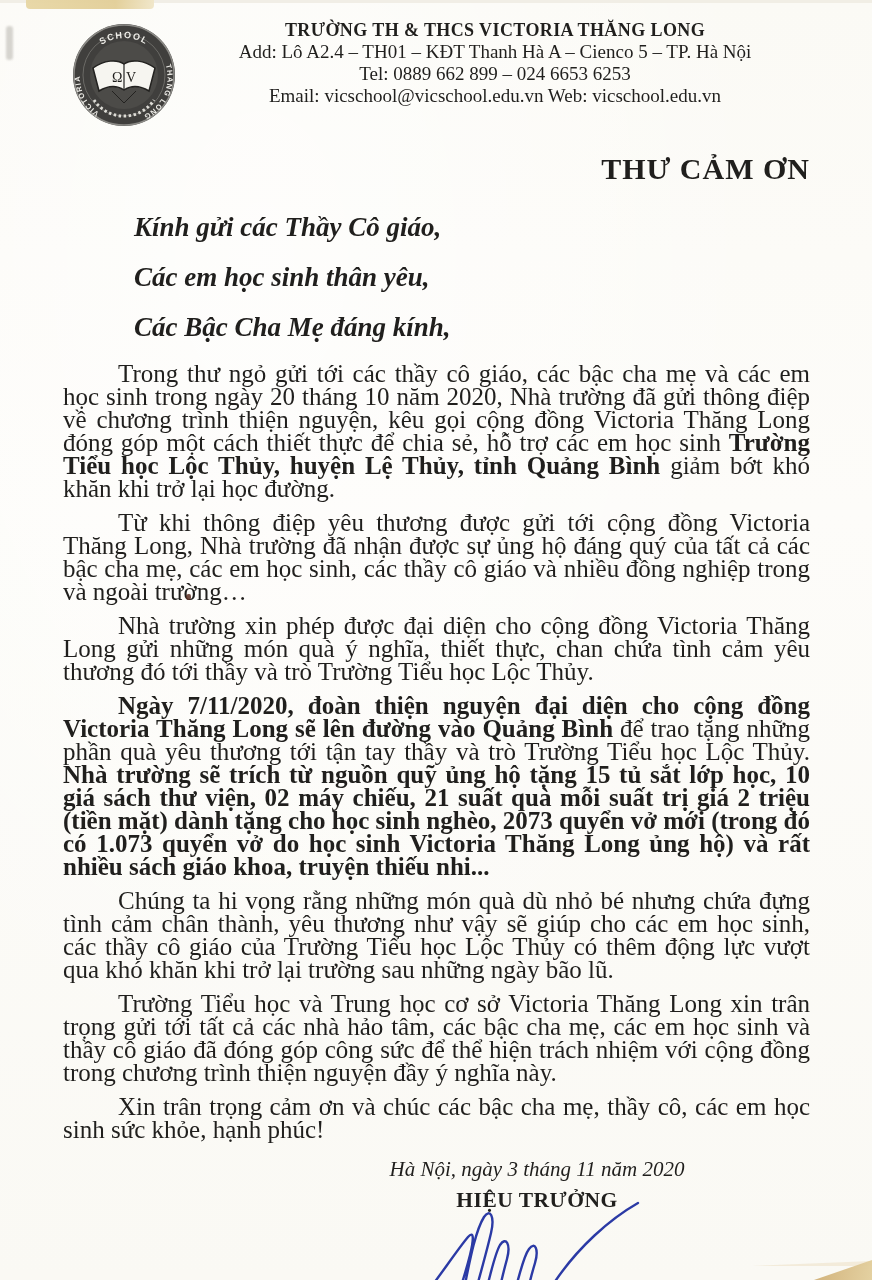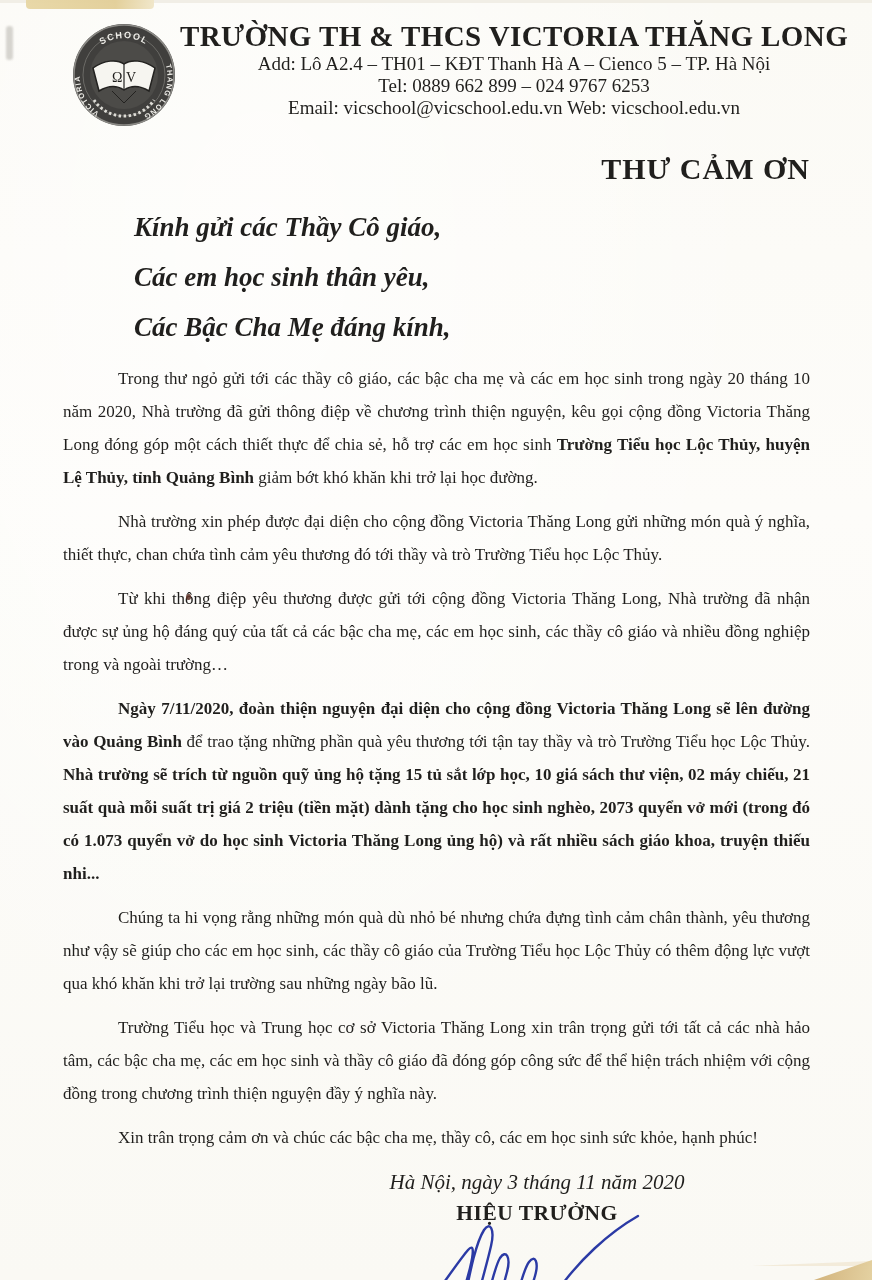--- a/index.html
+++ b/index.html
@@ -29,32 +29,32 @@
     background: linear-gradient(100deg, #cfae74, #e3cf9d);
     clip-path: polygon(100% 0, 100% 100%, 0 100%); opacity:.95; }
   .corner-wedge2 { right: 0; bottom: 14px; width: 120px; height: 5px;
     background: #efe6cf; clip-path: polygon(100% 0, 100% 100%, 0 100%); opacity:.7; }
   .ink-speck { left: 186px; top: 594px; width: 5px; height: 6px; background: #5a2e22; border-radius: 60% 40% 50% 50%; opacity:.85; }
 
   
   .header { display: flex; align-items: flex-start; margin-left: 5px; }
   .logo { width: 112px; height: 110px; flex: 0 0 auto; margin-top: 4px; }
   .header-text { flex: 1 1 auto; text-align: center; padding-top: 4px; }
-  .school-name { font-size: 29px; font-weight: bold; letter-spacing: .4px; white-space: nowrap; text-align: center; }
+  .school-name { font-size: 18px; font-weight: bold; letter-spacing: .4px; white-space: nowrap; text-align: center; }
   .header-line { font-size: 19px; line-height: 22px; }
 
   
   .letter-title { text-align: right; font-size: 30px; font-weight: bold; letter-spacing: 1px; margin-top: 22px; }
 
   
   .greetings { margin: 26px 0 8px 52px; }
   .greet { font-size: 27px; font-weight: bold; font-style: italic; margin-bottom: 19px; margin-left: 19px; }
 
   
-  .body-text { font-size: 17px; line-height: 33px; text-align: justify; }
+  .body-text { font-size: 25px; line-height: 23px; text-align: justify; }
   .para { text-indent: 55px; margin-bottom: 11px; }
   .para b { font-weight: bold; }
 
   
   .closing { width: 370px; margin: 16px 88px 0 auto; text-align: center; position: relative; }
   .place-date { font-style: italic; font-size: 21px; text-align: center; }
   .signer-title { font-weight: bold; font-size: 21.5px; margin-top: 6px; letter-spacing: .5px; }
   .signature-wrap { width: 340px; height: 122px; margin: -14px auto 0 46px; position: relative; }
   .signature-wrap svg { position: absolute; left: 0; top: 0; }
 </style>
@@ -94,37 +94,37 @@
         </text>
         <path d="M 25,48 C 36,40 49,39 56,44 C 63,39 76,40 87,48 L 81,71 C 71,65 62,66 56,70 C 50,66 41,65 31,71 Z" fill="#f6f5f0" stroke="#232220" stroke-width="1.5"></path>
         <line x1="56" y1="44" x2="56" y2="70" stroke="#232220" stroke-width="1.2"></line>
         <path d="M 44,71 L 56,83 L 68,71" fill="#4c4b48" stroke="#232220" stroke-width="1"></path>
         <text x="56" y="62" text-anchor="middle" font-family="Liberation Serif, serif" font-size="14" fill="#1d1c1a">Ω V</text>
       </svg>
     </div>
     <div class="header-text">
       <div class="school-name">TRƯỜNG TH &amp; THCS VICTORIA THĂNG LONG</div>
       <div class="header-line">Add: Lô A2.4 – TH01 – KĐT Thanh Hà A – Cienco 5 – TP. Hà Nội</div>
-      <div class="header-line">Tel: 0889 662 899 – 024 9767 6253</div>
+      <div class="header-line">Tel: 0889 662 899 – 024 6653 6253</div>
       <div class="header-line">Email: vicschool@vicschool.edu.vn Web: vicschool.edu.vn</div>
     </div>
   </div>
 
   <div class="letter-title">THƯ CẢM ƠN</div>
 
   <div class="greetings">
       <p class="greet">Kính gửi các Thầy Cô giáo,</p>
       <p class="greet">Các em học sinh thân yêu,</p>
       <p class="greet">Các Bậc Cha Mẹ đáng kính,</p>
     </div>
 
   <div class="body-text">
       <p class="para"><span>Trong thư ngỏ gửi tới các thầy cô giáo, các bậc cha mẹ và các em học sinh trong ngày 20 tháng 10 năm 2020, Nhà trường đã gửi thông điệp về chương trình thiện nguyện, kêu gọi cộng đồng Victoria Thăng Long đóng góp một cách thiết thực để chia sẻ, hỗ trợ các em học sinh </span><b>Trường Tiểu học Lộc Thủy, huyện Lệ Thủy, tỉnh Quảng Bình</b><span> giảm bớt khó khăn khi trở lại học đường.</span></p>
+      <p class="para"><span>Từ khi thông điệp yêu thương được gửi tới cộng đồng Victoria Thăng Long, Nhà trường đã nhận được sự ủng hộ đáng quý của tất cả các bậc cha mẹ, các em học sinh, các thầy cô giáo và nhiều đồng nghiệp trong và ngoài trường…</span></p>
       <p class="para"><span>Nhà trường xin phép được đại diện cho cộng đồng Victoria Thăng Long gửi những món quà ý nghĩa, thiết thực, chan chứa tình cảm yêu thương đó tới thầy và trò Trường Tiểu học Lộc Thủy.</span></p>
-      <p class="para"><span>Từ khi thông điệp yêu thương được gửi tới cộng đồng Victoria Thăng Long, Nhà trường đã nhận được sự ủng hộ đáng quý của tất cả các bậc cha mẹ, các em học sinh, các thầy cô giáo và nhiều đồng nghiệp trong và ngoài trường…</span></p>
       <p class="para"><b>Ngày 7/11/2020, đoàn thiện nguyện đại diện cho cộng đồng Victoria Thăng Long sẽ lên đường vào Quảng Bình </b><span>để trao tặng những phần quà yêu thương tới tận tay thầy và trò Trường Tiểu học Lộc Thủy. </span><b>Nhà trường sẽ trích từ nguồn quỹ ủng hộ tặng 15 tủ sắt lớp học, 10 giá sách thư viện, 02 máy chiếu, 21 suất quà mỗi suất trị giá 2 triệu (tiền mặt) dành tặng cho học sinh nghèo, 2073 quyển vở mới (trong đó có 1.073 quyển vở do học sinh Victoria Thăng Long ủng hộ) và rất nhiều sách giáo khoa, truyện thiếu nhi...</b></p>
       <p class="para"><span>Chúng ta hi vọng rằng những món quà dù nhỏ bé nhưng chứa đựng tình cảm chân thành, yêu thương như vậy sẽ giúp cho các em học sinh, các thầy cô giáo của Trường Tiểu học Lộc Thủy có thêm động lực vượt qua khó khăn khi trở lại trường sau những ngày bão lũ.</span></p>
       <p class="para"><span>Trường Tiểu học và Trung học cơ sở Victoria Thăng Long xin trân trọng gửi tới tất cả các nhà hảo tâm, các bậc cha mẹ, các em học sinh và thầy cô giáo đã đóng góp công sức để thể hiện trách nhiệm với cộng đồng trong chương trình thiện nguyện đầy ý nghĩa này.</span></p>
       <p class="para"><span>Xin trân trọng cảm ơn và chúc các bậc cha mẹ, thầy cô, các em học sinh sức khỏe, hạnh phúc!</span></p>
     </div>
 
   <div class="closing">
     <div class="place-date">Hà Nội, ngày 3 tháng 11 năm 2020</div>
     <div class="signer-title">HIỆU TRƯỞNG</div>
     <div class="signature-wrap">

